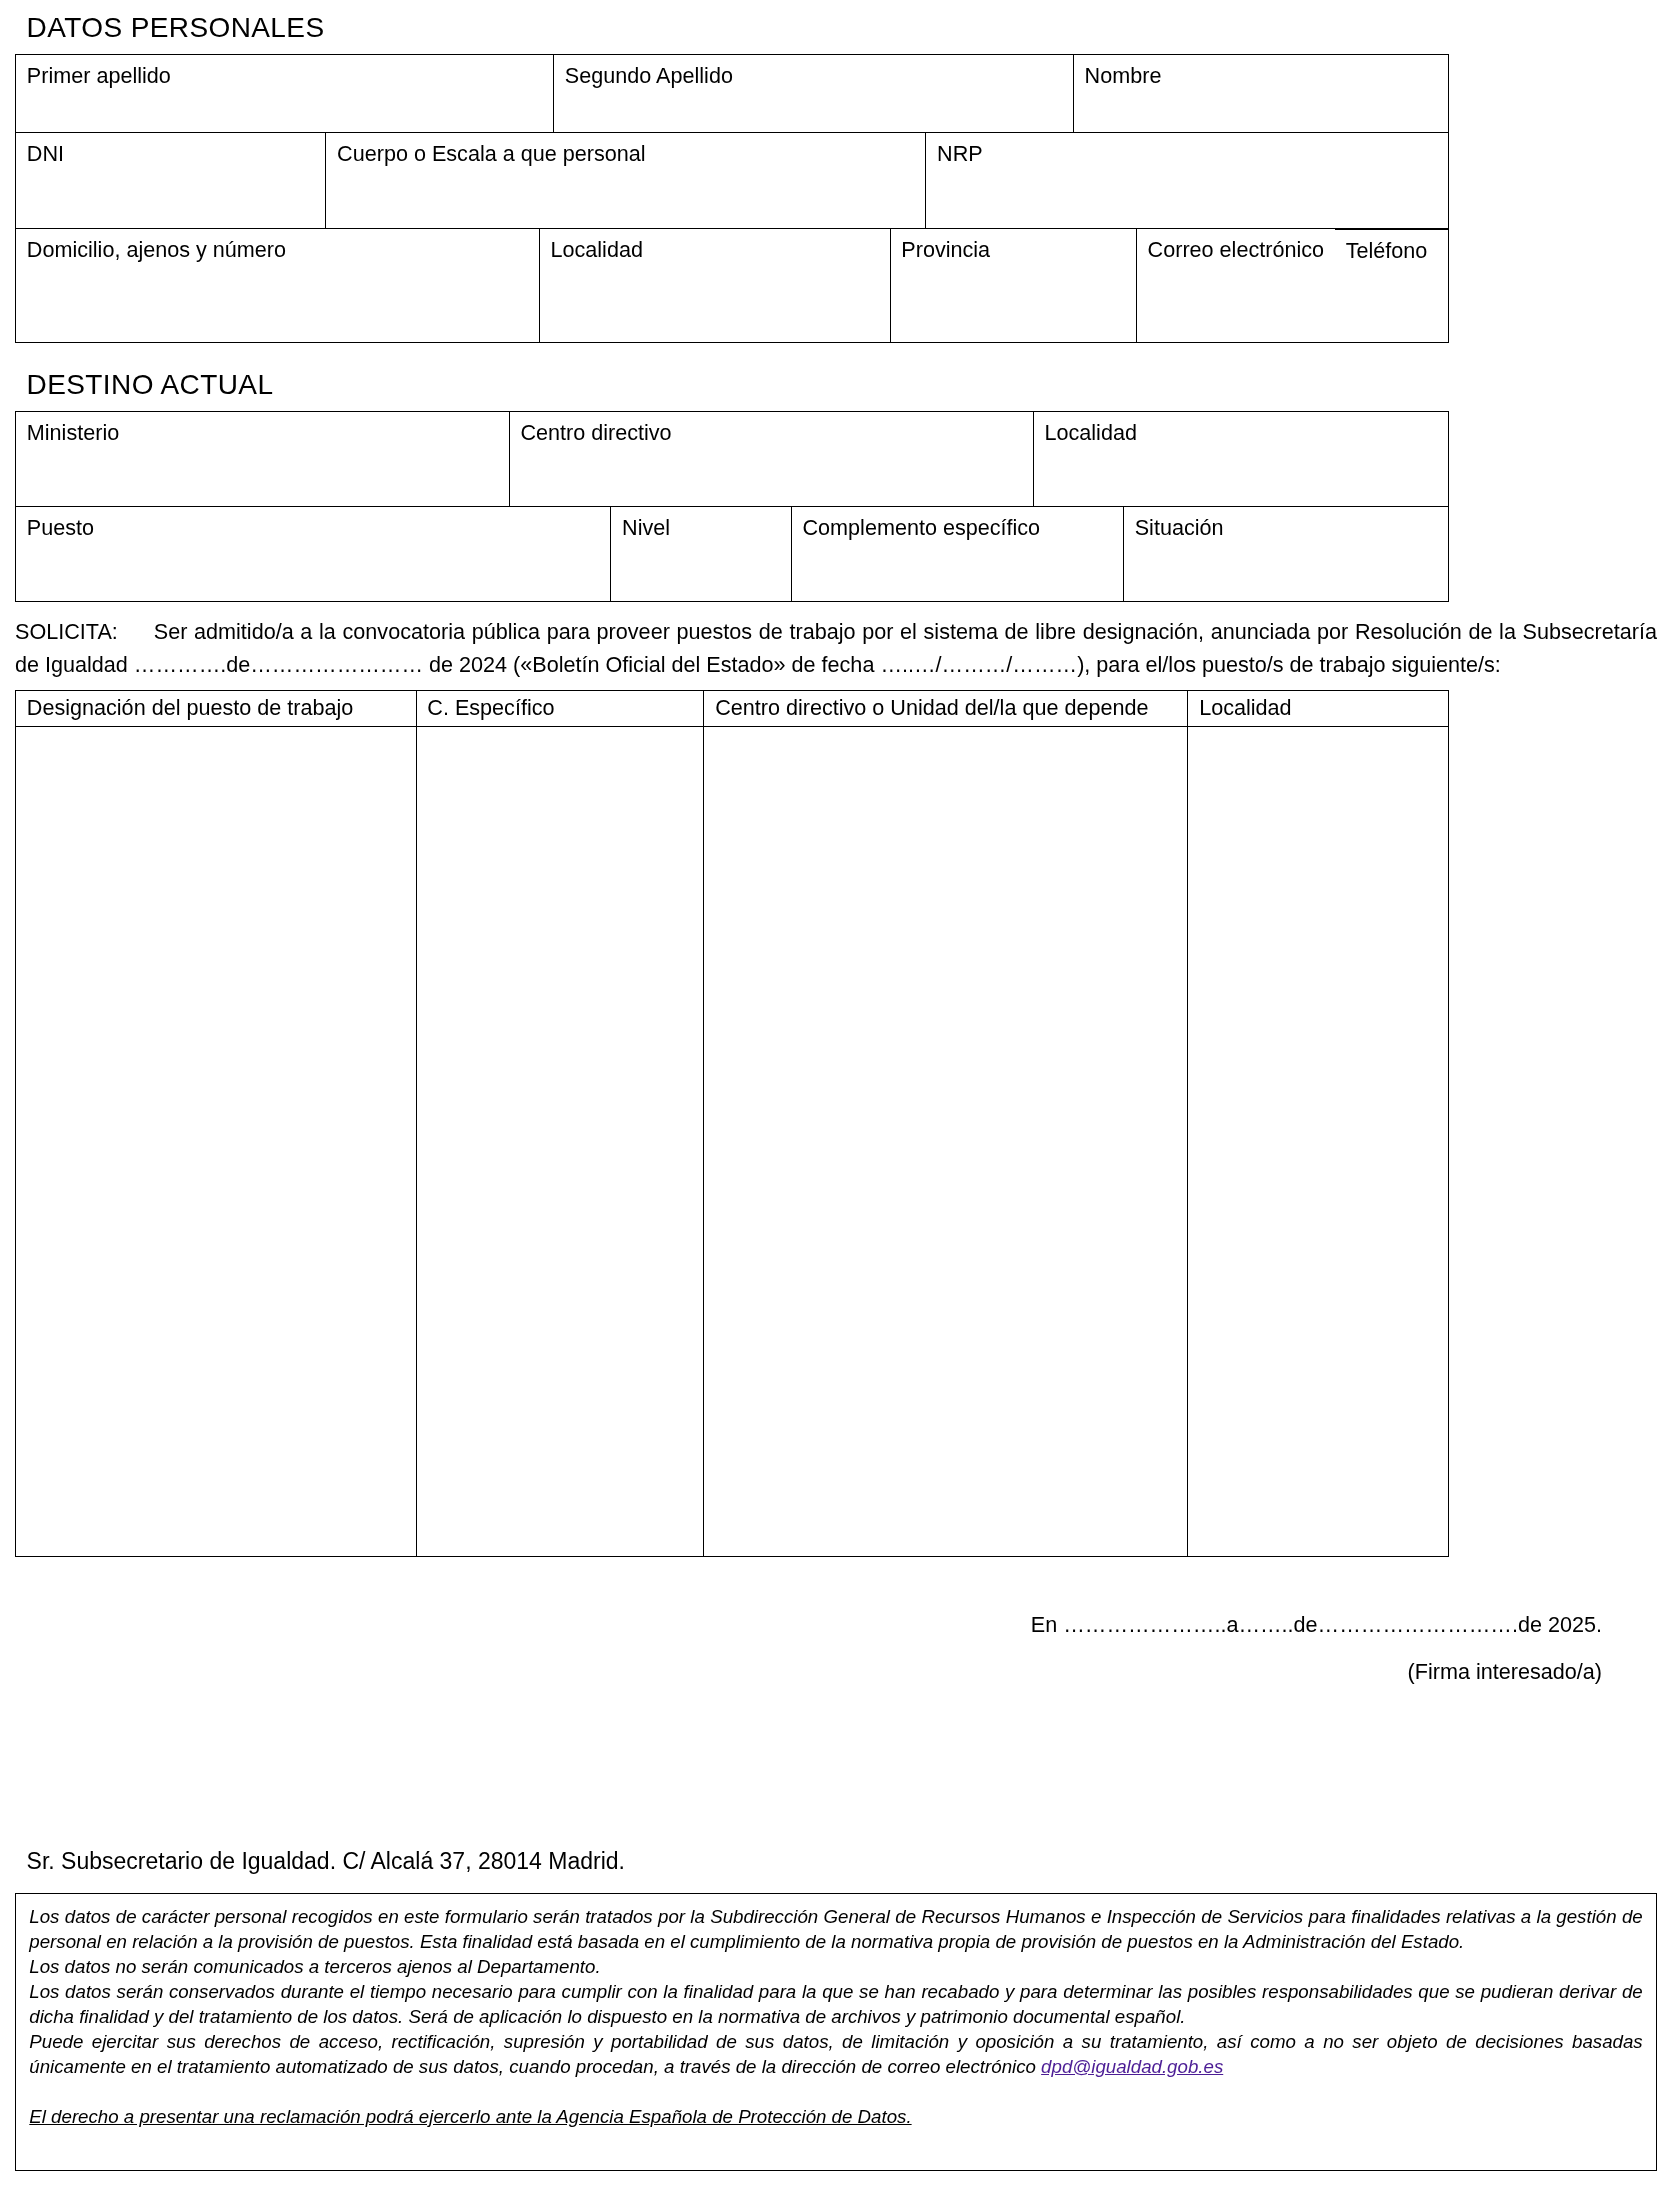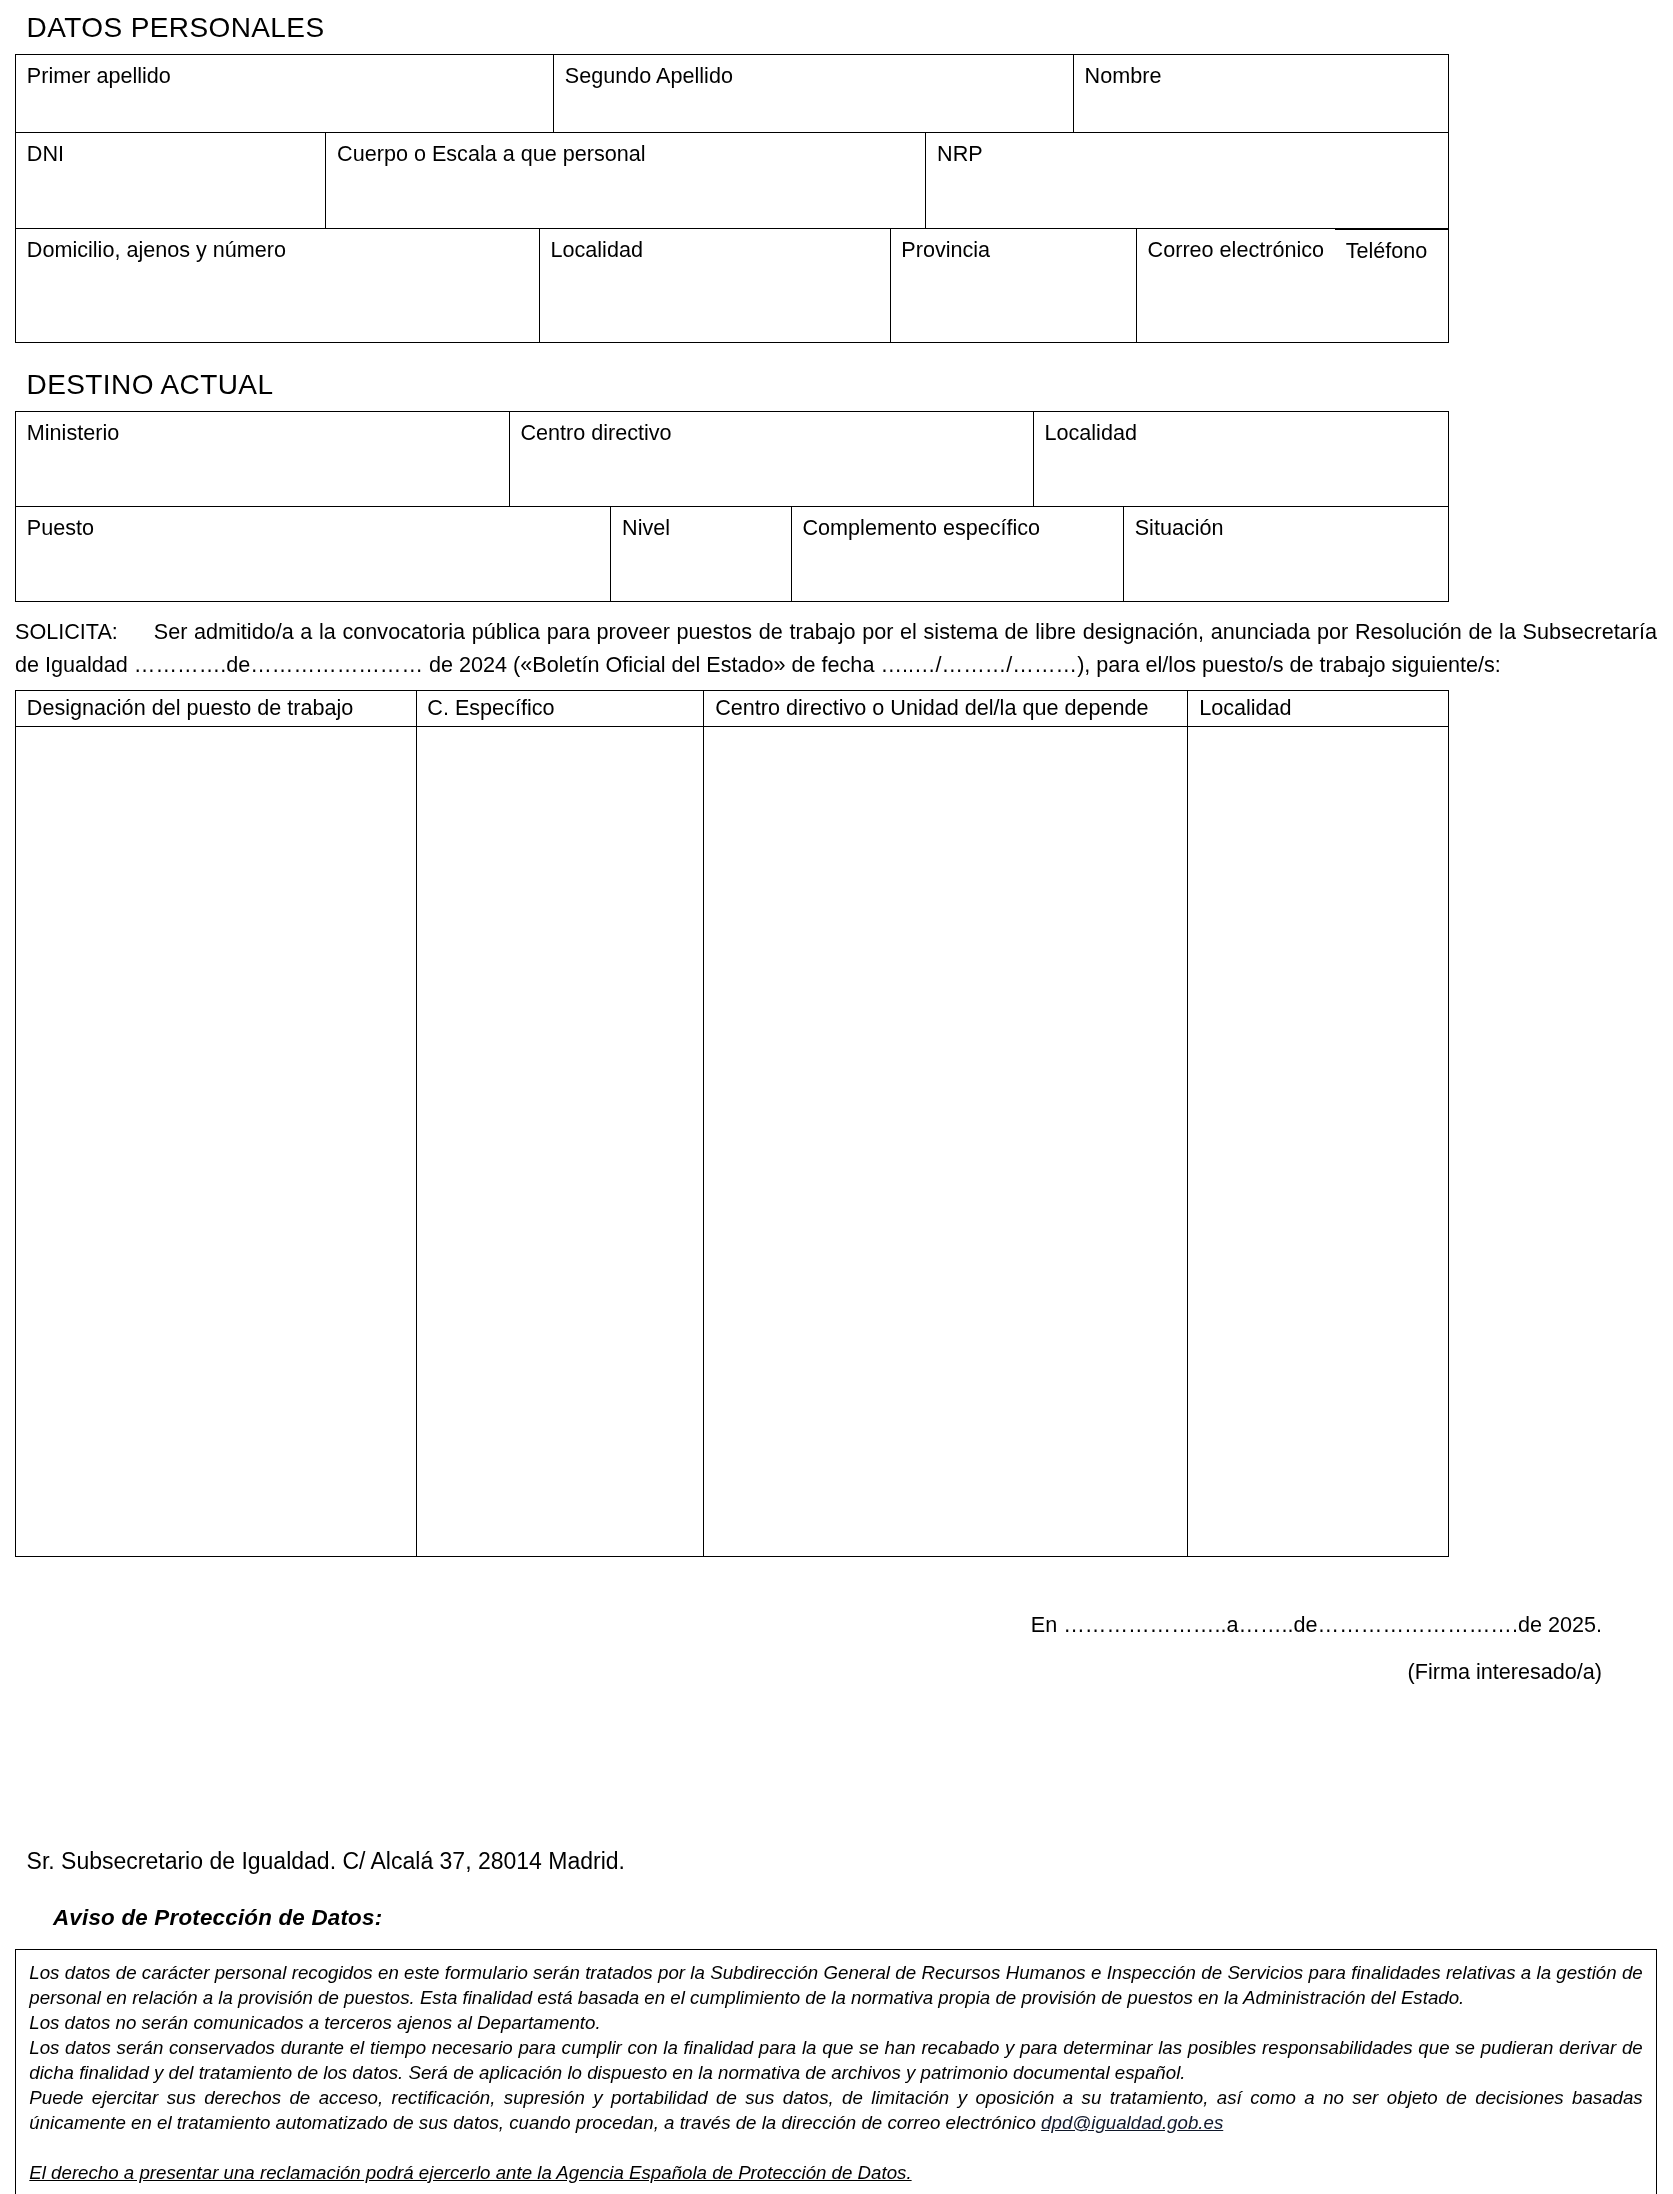--- a/index.html
+++ b/index.html
@@ -101,21 +101,21 @@
     margin-top: 18px;
     border: 1.7px solid #000;
     padding: 10px 13.3px 41px 13.3px;
     font-size: 18.7px;
     font-style: italic;
     line-height: 25px;
     text-align: justify;
   }
   .aviso-box p { margin: 0; }
   .reclamacion { margin-top: 25px !important; text-decoration: underline; }
-  .email-link { color: #0f172a; text-decoration: underline; cursor: pointer; }
+  .email-link { color: #4c1d95; text-decoration: underline; cursor: pointer; }
 </style>
 </head>
 <body>
 
 <div class="page">
 
   <div class="section-title">DATOS PERSONALES</div>
 
   <div class="ftable">
     <div class="frow h-a">
@@ -216,21 +216,20 @@
     </div>
   </div>
 
   <div class="sign-block">
     <p>En …………………..a……..de……………………….de 2025.</p>
     <p class="firma-line">(Firma interesado/a)</p>
   </div>
 
   <p class="destinatario">Sr. Subsecretario de Igualdad. C/ Alcalá 37, 28014 Madrid.</p>
 
-  <p class="aviso-title">Aviso de Protección de Datos:</p>
 
   <div class="aviso-box">
     <p>Los datos de carácter personal recogidos en este formulario serán tratados por la Subdirección General de Recursos Humanos e Inspección de Servicios para finalidades relativas a la gestión de personal en relación a la provisión de puestos. Esta finalidad está basada en el cumplimiento de la normativa propia de provisión de puestos en la Administración del Estado.</p>
     <p>Los datos no serán comunicados a terceros ajenos al Departamento.</p>
     <p>Los datos serán conservados durante el tiempo necesario para cumplir con la finalidad para la que se han recabado y para determinar las posibles responsabilidades que se pudieran derivar de dicha finalidad y del tratamiento de los datos. Será de aplicación lo dispuesto en la normativa de archivos y patrimonio documental español.</p>
     <p><span>Puede ejercitar sus derechos de acceso, rectificación, supresión y portabilidad de sus datos, de limitación y oposición a su tratamiento, así como a no ser objeto de decisiones basadas únicamente en el tratamiento automatizado de sus datos, cuando procedan, a través de la dirección de correo electrónico </span><a class="email-link" href="#">dpd@igualdad.gob.es</a></p>
     <p class="reclamacion">El derecho a presentar una reclamación podrá ejercerlo ante la Agencia Española de Protección de Datos.</p>
   </div>
 
 </div>

